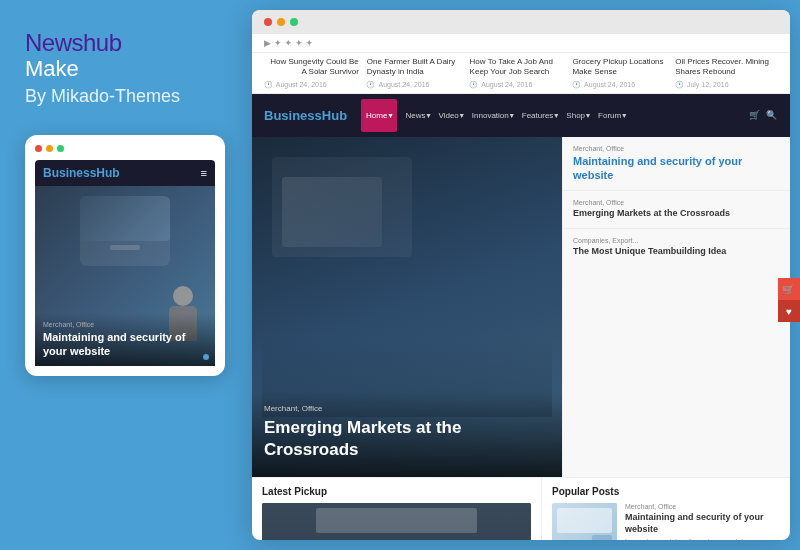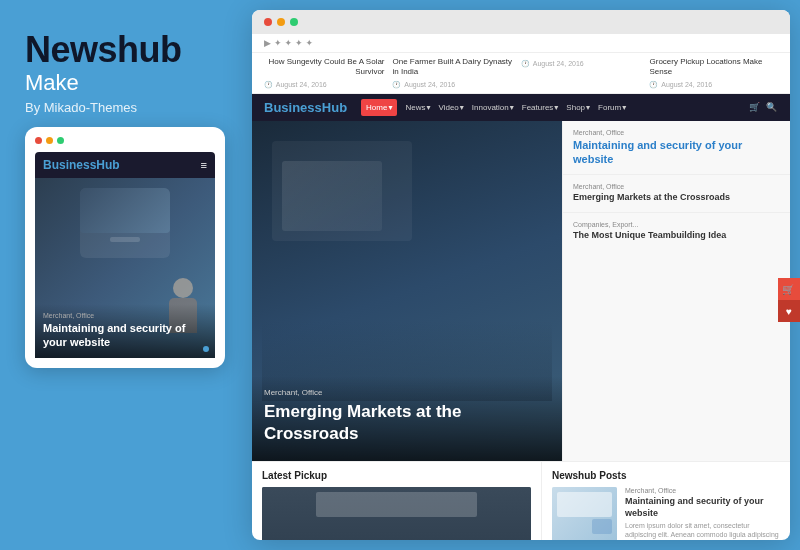--- a/index.html
+++ b/index.html
@@ -7,36 +7,36 @@
 
     
     .left-panel {
       position: absolute;
       left: 0; top: 0;
       width: 248px; height: 550px;
       background: #4a9fd4;
       padding: 30px 25px;
     }
     .brand-title {
-      font-size: 36px;
-      font-weight: 700;
-      color: #0f172a;
+      font-size: 24px;
+      font-weight: 400;
+      color: #4c1d95;
       line-height: 1.1;
       letter-spacing: -0.5px;
     }
     .brand-subtitle {
       font-size: 22px;
       font-weight: 400;
       color: #fff;
       margin-bottom: 4px;
     }
     .brand-by {
-      font-size: 13px;
+      font-size: 18px;
       color: rgba(255,255,255,0.85);
-      margin-bottom: 12px;
+      margin-bottom: 28px;
     }
 
     
     .mobile-mockup {
       background: #fff;
       border-radius: 12px;
       padding: 10px;
       width: 200px;
       box-shadow: 0 4px 20px rgba(0,0,0,0.2);
     }
@@ -141,21 +141,21 @@
       display: flex; align-items: center; gap: 8px;
     }
     .site-nav-logo {
       font-size: 13px; font-weight: 900; color: #fff; margin-right: 6px;
     }
     .site-nav-logo span { color: #4a9fd4; }
     .nav-item {
       font-size: 8px; color: #ccc; cursor: pointer;
       display: flex; align-items: center; gap: 1px;
     }
-    .nav-item.active { color: #fff; background: #ef4444; padding: 4px 5px; border-radius: 2px; align-items: flex-end; }
+    .nav-item.active { color: #fff; background: #be185d; padding: 12px 5px; border-radius: 2px; align-items: flex-end; }
     .nav-icons { margin-left: auto; display: flex; gap: 6px; color: #ccc; font-size: 9px; }
 
     
     .main-content {
       display: flex;
       height: 340px;
     }
 
     
     .hero-section {
@@ -322,30 +322,38 @@
         </div>
     </div>
     <div class="news-item">
       <div>One Farmer Built A Dairy Dynasty in India</div>
       <div class="news-meta">
           <span class="news-meta-icon">🕐</span>
           <span>August 24, 2016</span>
         </div>
     </div>
     <div class="news-item">
+      <div>How To Take A Job And Keep Your Job Search</div>
       <div class="news-meta">
           <span class="news-meta-icon">🕐</span>
           <span>August 24, 2016</span>
         </div>
     </div>
     <div class="news-item">
       <div>Grocery Pickup Locations Make Sense</div>
       <div class="news-meta">
           <span class="news-meta-icon">🕐</span>
           <span>August 24, 2016</span>
+        </div>
+    </div>
+    <div class="news-item">
+      <div>Oil Prices Recover. Mining Shares Rebound</div>
+      <div class="news-meta">
+          <span class="news-meta-icon">🕐</span>
+          <span>July 12, 2016</span>
         </div>
     </div>
   </div>
 
   <div class="site-nav">
     <div class="site-nav-logo">
       <span>Business</span><span style="color:#4a9fd4">Hub</span>
     </div>
     <div class="nav-item active">Home <span>▾</span></div>
     <div class="nav-item">News <span>▾</span></div>
@@ -417,21 +425,21 @@
         </div>
         <div class="video-overlay">
           
           
           
         </div>
       </div>
     </div>
 
     <div class="popular-posts">
-      <div class="section-title">Newshub Posts</div>
+      <div class="section-title">Popular Posts</div>
       <div class="popular-post">
         <div class="pp-thumb">
 
           <div style="width:100%;height:100%;background:linear-gradient(135deg,#c8dcea,#a0c4dc);position:relative;">
             <div style="position:absolute;top:5px;left:5px;right:5px;height:25px;background:rgba(255,255,255,0.5);border-radius:2px;"></div>
             <div style="position:absolute;bottom:8px;right:5px;width:20px;height:15px;background:rgba(100,150,200,0.4);border-radius:2px;"></div>
           </div>
         </div>
         <div class="pp-content">
           <div class="pp-tag">Merchant, Office</div>

